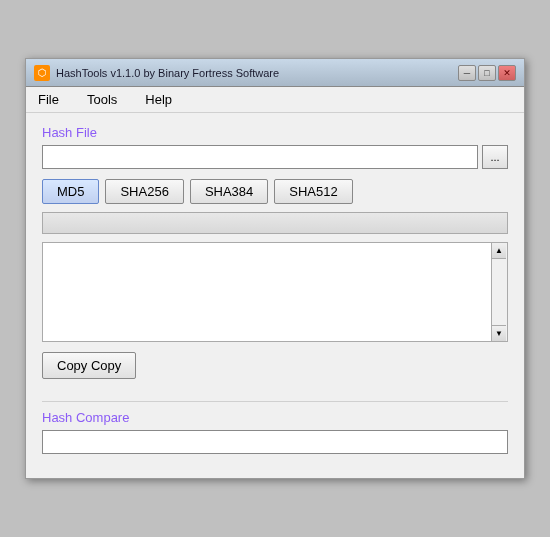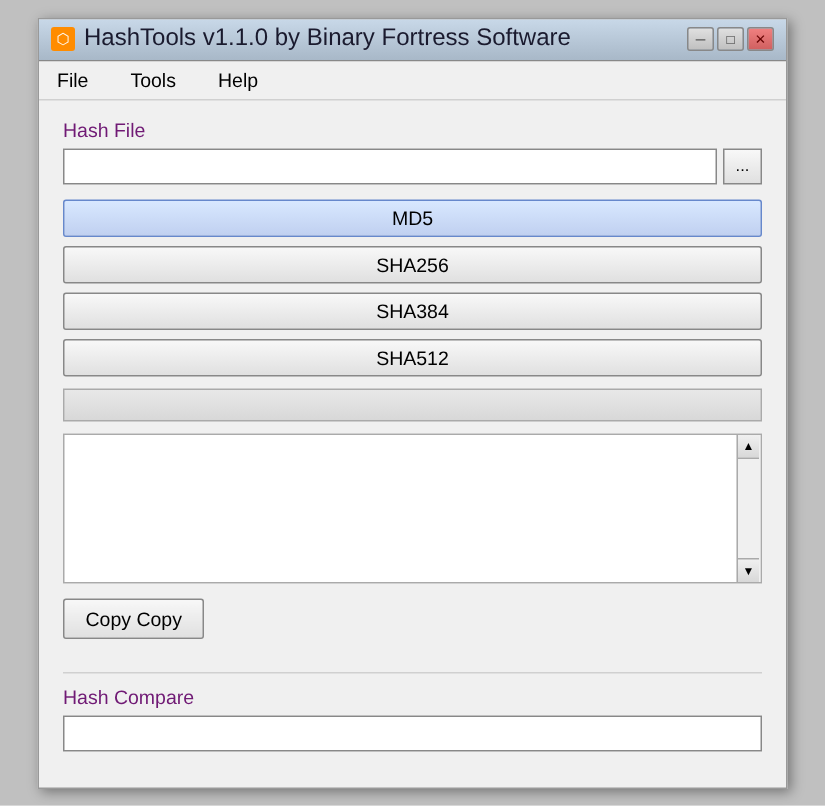--- a/index.html
+++ b/index.html
@@ -48,21 +48,21 @@
       background: #ff8c00;
       border-radius: 2px;
       display: flex;
       align-items: center;
       justify-content: center;
       font-size: 10px;
       color: white;
     }
 
     .title-text {
-      font-size: 16px;
+      font-size: 11px;
       color: #1a1a2e;
       font-weight: normal;
     }
 
     .title-bar-buttons {
       display: flex;
       gap: 2px;
     }
 
     .title-btn {
@@ -98,21 +98,21 @@
       border-radius: 2px;
       font-size: 13px;
     }
 
     .content {
       padding: 12px 16px 16px 16px;
     }
 
     .section-label {
       font-size: 13px;
-      color: #701a75;
+      color: #8b5cf6;
       margin-bottom: 5px;
     }
 
     .hash-file-row {
       display: flex;
       gap: 4px;
       margin-bottom: 10px;
       align-items: center;
     }
 
@@ -135,21 +135,20 @@
       display: flex;
       align-items: center;
       justify-content: center;
       font-size: 11px;
     }
 
     .hash-buttons {
       display: flex;
       gap: 6px;
       margin-bottom: 8px;
-      flex-direction: column;
     }
 
     .hash-btn {
       padding: 4px 14px;
       background: linear-gradient(to bottom, #f8f8f8, #e0e0e0);
       border: 1px solid #888;
       border-radius: 2px;
       cursor: pointer;
       font-size: 13px;
       min-width: 56px;

